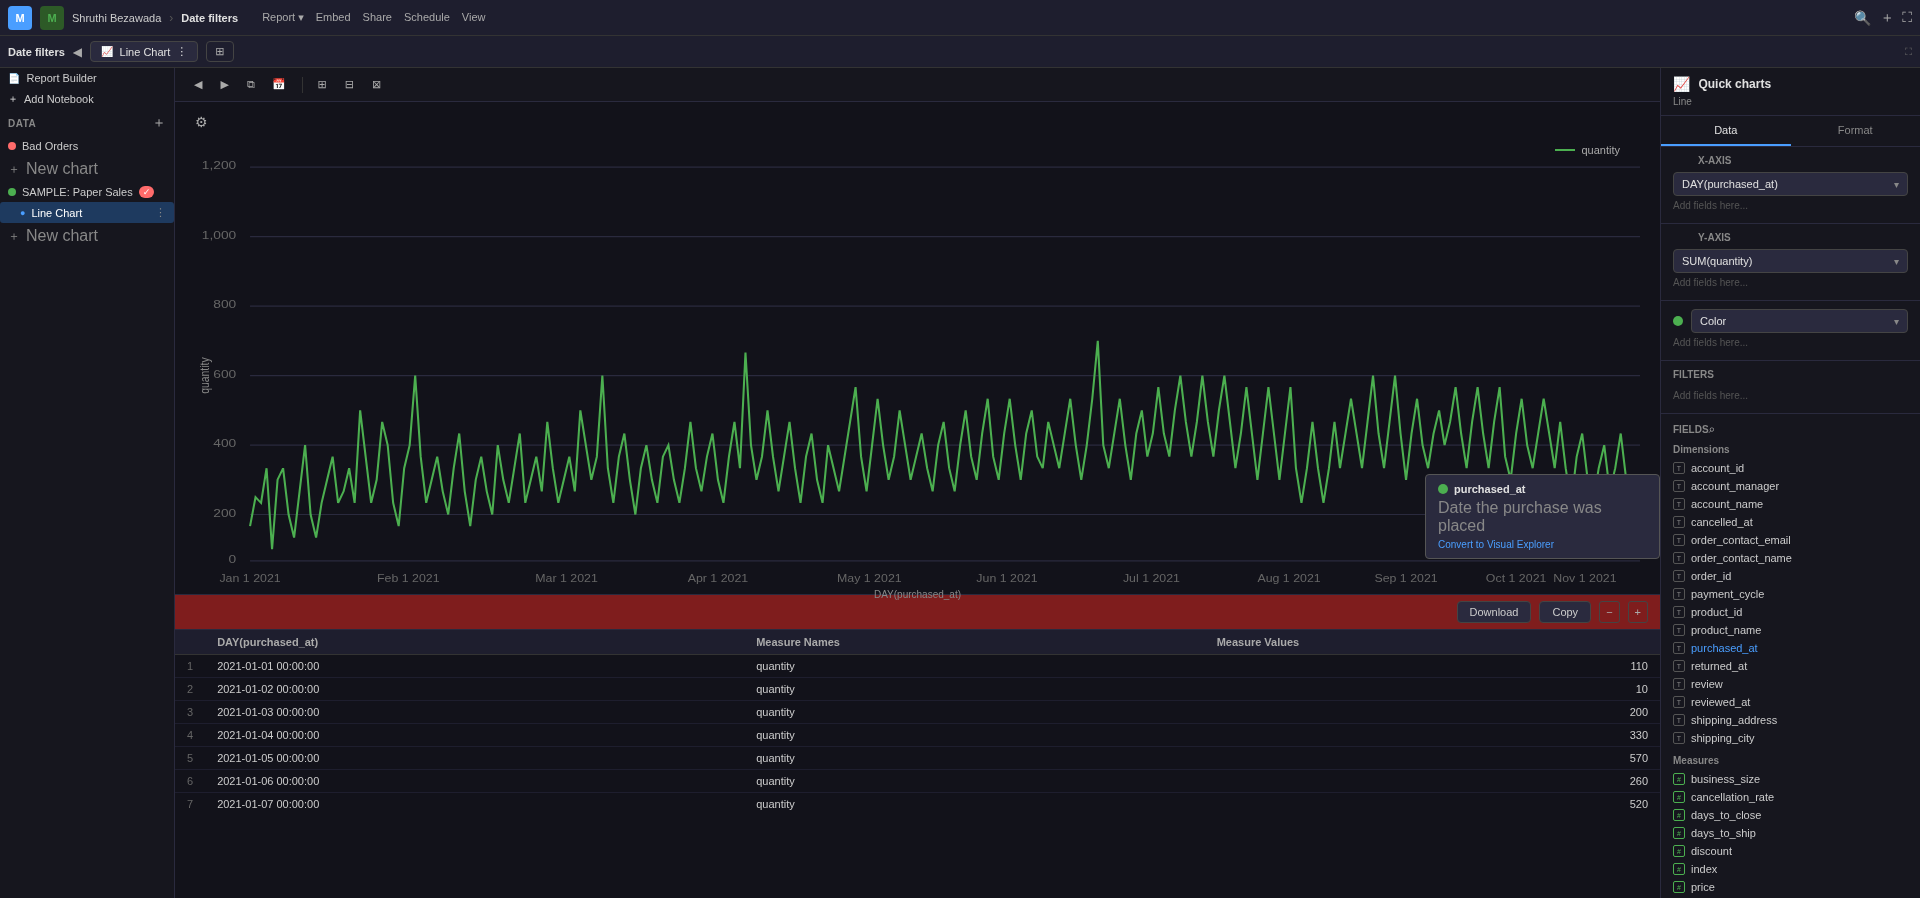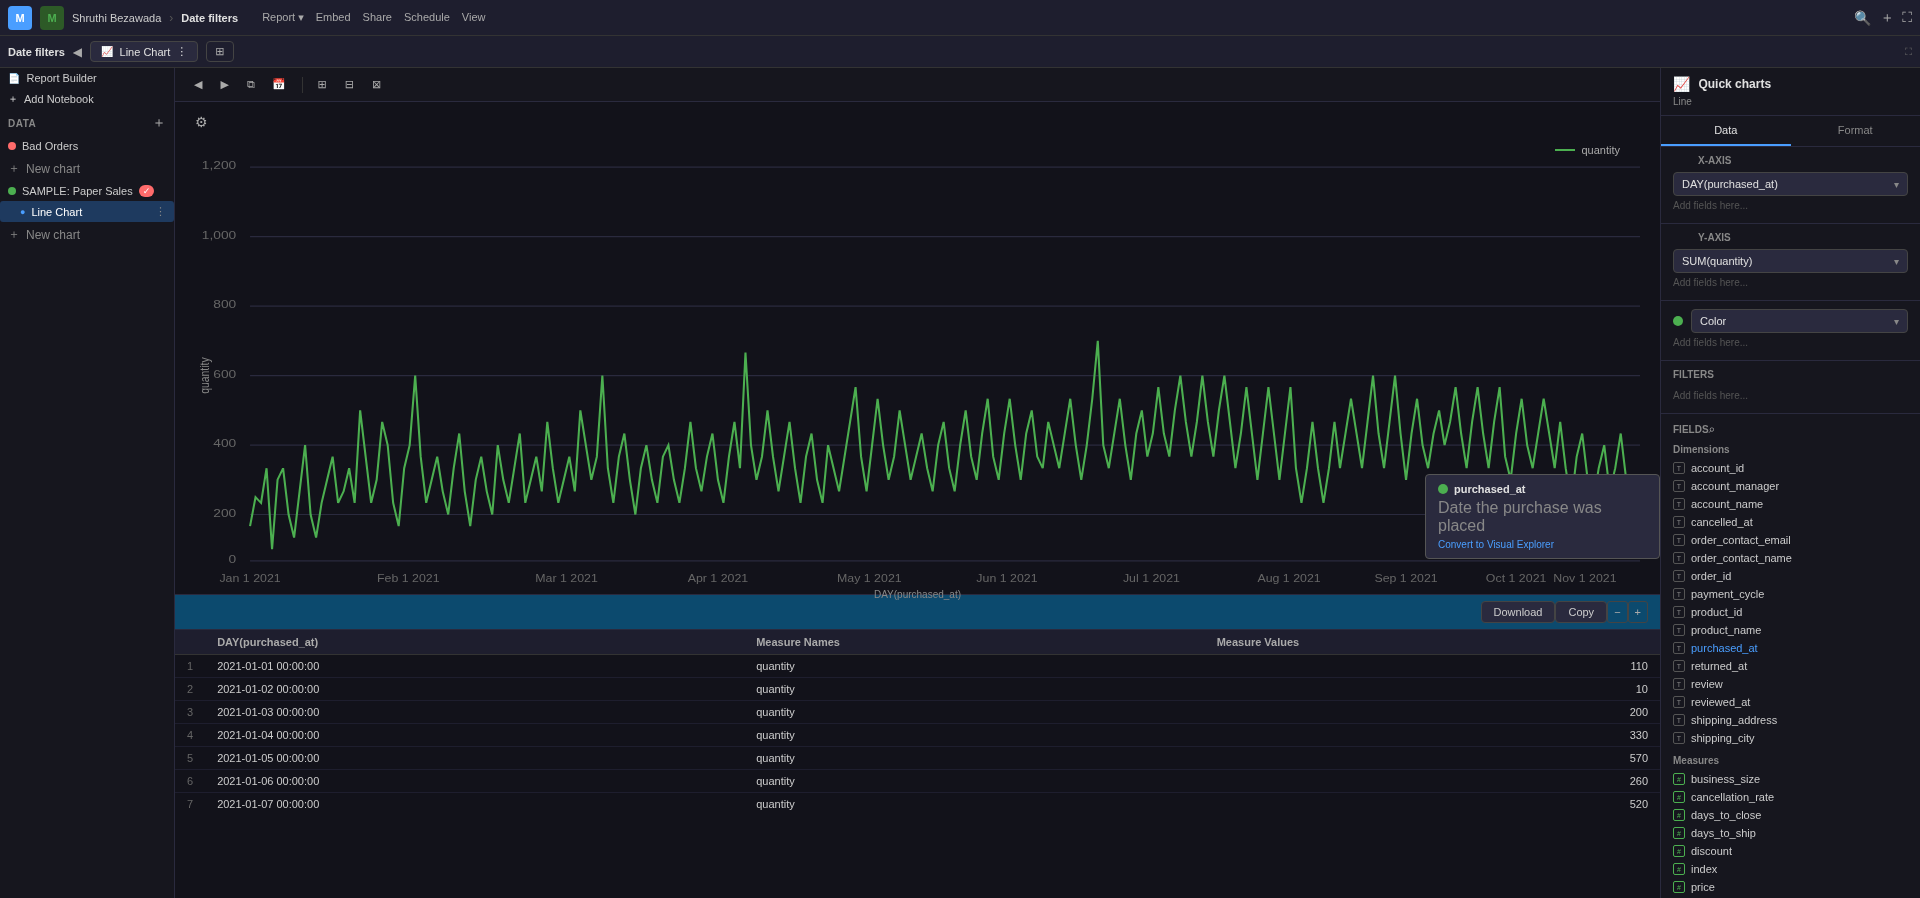--- a/index.html
+++ b/index.html
@@ -35,21 +35,21 @@
     .sidebar-add { color: #aaa; cursor: pointer; font-size: 14px; }
     .sidebar-item { display: flex; align-items: center; gap: 6px; padding: 4px 8px; cursor: pointer; border-radius: 3px; }
     .sidebar-item.active { background: #1e3a5f; }
     .sidebar-item .dot { width: 8px; height: 8px; border-radius: 50%; background: #ff6b6b; flex-shrink: 0; }
     .sidebar-item .dot.green { background: #4caf50; }
     .sidebar-item-label { font-size: 11px; color: #ccc; }
     .sidebar-item-label.active { color: #fff; }
     .sidebar-child { padding-left: 20px; }
     .sidebar-item .badge { background: #ff6b6b; color: white; font-size: 9px; padding: 1px 4px; border-radius: 8px; }
     .new-chart-item { display: flex; align-items: center; gap: 6px; padding: 4px 8px; cursor: pointer; }
-    .new-chart-label { color: #888; font-size: 12px; text-align: center; }
+    .new-chart-label { color: #888; font-size: 16px; text-align: center; }
     .plus-icon { color: #888; font-size: 12px; }
 
     
     .content-area { flex: 1; display: flex; flex-direction: column; background: #12121a; overflow: hidden; }
 
     
     .chart-toolbar { display: flex; align-items: center; gap: 4px; padding: 6px 12px; border-bottom: 1px solid #2a2a3e; background: #16161e; }
     .toolbar-btn { background: transparent; border: 1px solid transparent; border-radius: 3px; padding: 3px 6px; cursor: pointer; color: #aaa; font-size: 11px; }
     .toolbar-sep { width: 1px; height: 16px; background: #333; margin: 0 4px; }
 
@@ -60,21 +60,21 @@
     .chart-title-area p { color: #666; font-size: 11px; margin-top: 2px; }
     .chart-settings-btn { color: #aaa; cursor: pointer; font-size: 14px; }
 
     
     .chart-area { flex: 1; padding: 10px 20px; position: relative; min-height: 300px; max-height: 460px; }
     .legend-item { position: absolute; top: 10px; right: 40px; display: flex; align-items: center; gap: 6px; font-size: 11px; color: #aaa; }
     .legend-line { width: 20px; height: 2px; background: #4caf50; }
 
     
     .data-table-area { border-top: 1px solid #2a2a3e; flex-shrink: 0; height: 220px; overflow: hidden; display: flex; flex-direction: column; }
-    .data-table-toolbar { display: flex; justify-content: flex-end; padding: 6px 12px; background: #0c4a6e; border-bottom: 1px solid #2a2a3e; }
+    .data-table-toolbar { display: flex; justify-content: flex-end; gap: 8px; padding: 6px 12px; background: #7f1d1d; border-bottom: 1px solid #2a2a3e; }
     .data-btn { background: #2a2a3e; border: 1px solid #444; border-radius: 4px; padding: 4px 12px; cursor: pointer; color: #ccc; font-size: 11px; }
     .data-icon-btn { background: transparent; border: 1px solid #444; border-radius: 3px; padding: 4px 6px; cursor: pointer; color: #aaa; font-size: 11px; }
     .table-wrapper { overflow-y: auto; flex: 1; }
     table { width: 100%; border-collapse: collapse; font-size: 11px; }
     th { background: #1e1e2e; color: #aaa; padding: 6px 12px; text-align: left; border-bottom: 1px solid #333; font-weight: 600; position: sticky; top: 0; }
     td { padding: 5px 12px; border-bottom: 1px solid #1e1e2e; color: #ccc; }
     .row-num { color: #666; width: 30px; }
     .td-right { text-align: right; }
 
     

